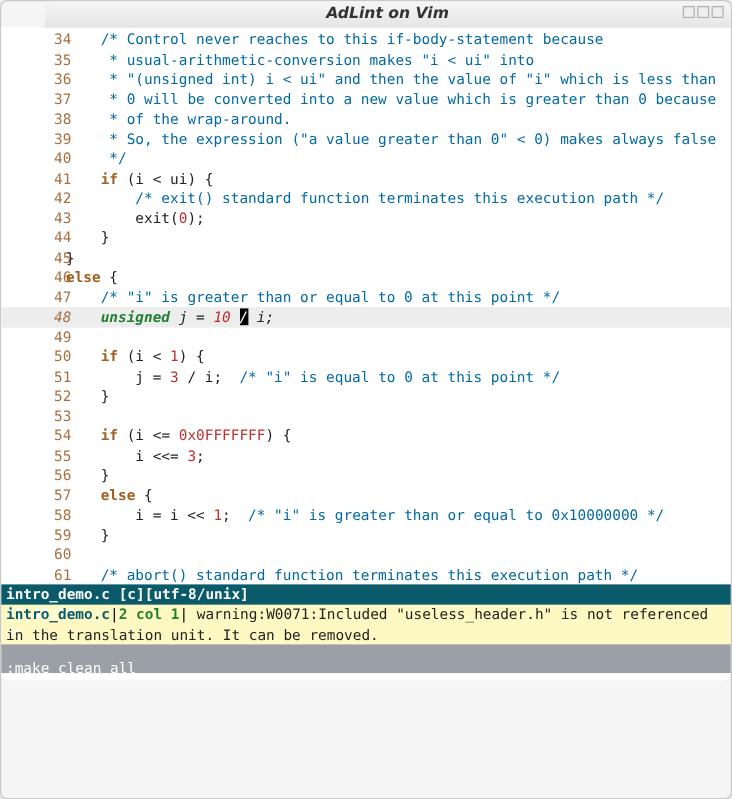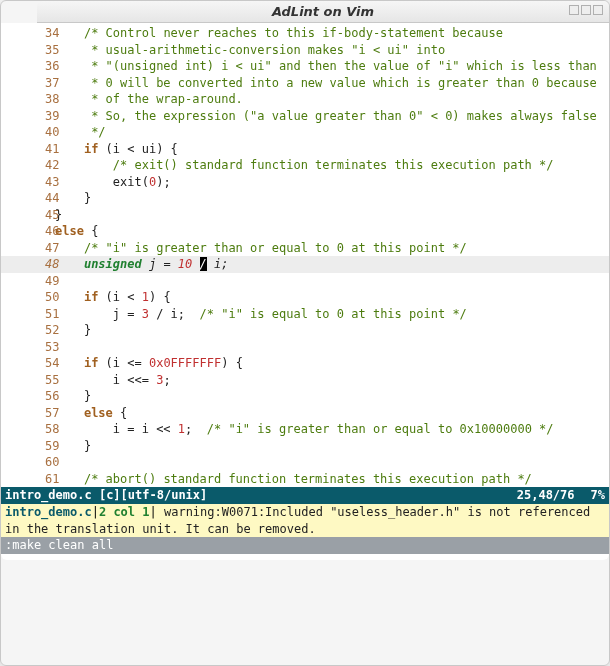--- a/index.html
+++ b/index.html
@@ -41,50 +41,51 @@
     text-align: right;
     padding-right: 10px;
     color: #a87040;
     user-select: none;
     flex-shrink: 0;
     padding-left: 44px;
   }
   .code { flex: 1; color: #222; }
   .line.hl { background: #ededed; font-style: italic; }
   .cursor-block { background: #000; color:#fff; padding:0 0px; }
-  .tok-comment { color: #4d7c0f; }
+  .tok-comment { color: #0369a1; }
   .tok-keyword { color: #a06020; font-weight: bold; }
   .tok-type    { color: #208030; font-weight: bold; }
   .tok-number  { color: #c03030; }
   .statusline {
     background: #0a5a6a;
     color: #ffffff;
     font-weight: bold;
     height: 17px;
     line-height: 17px;
     display: flex;
     padding: 0 4px;
+    flex-direction: column;
   }
   .statusline .sl-left { flex: 1; }
   .statusline .sl-pos  { margin-right: 16px; }
   .messages {
     background: #fef9c3;
     line-height: 16.5px;
   }
   .msg { padding: 0 4px; }
   .msg .fname { color: #0a5a6a; font-weight: bold; }
   .msg .loc   { color: #208030; font-weight: bold; }
   .msg .warn  { color: #222; }
   .msg.hl { background: #fff9a8; }
   .cmdline {
     background: #9aa0a6;
     color: #fff;
     height: 17px;
     line-height: 17px;
-    padding: 0 4px;
+    padding: 12px 4px;
   }
   .bottom-spacer { background:#fff; height:6px; border-radius:0 0 6px 6px;}
 </style>
 </head>
 <body>
 
 <div class="titlebar">
   <span class="title">AdLint on Vim</span>
   <div class="dots">
     <span></span>

